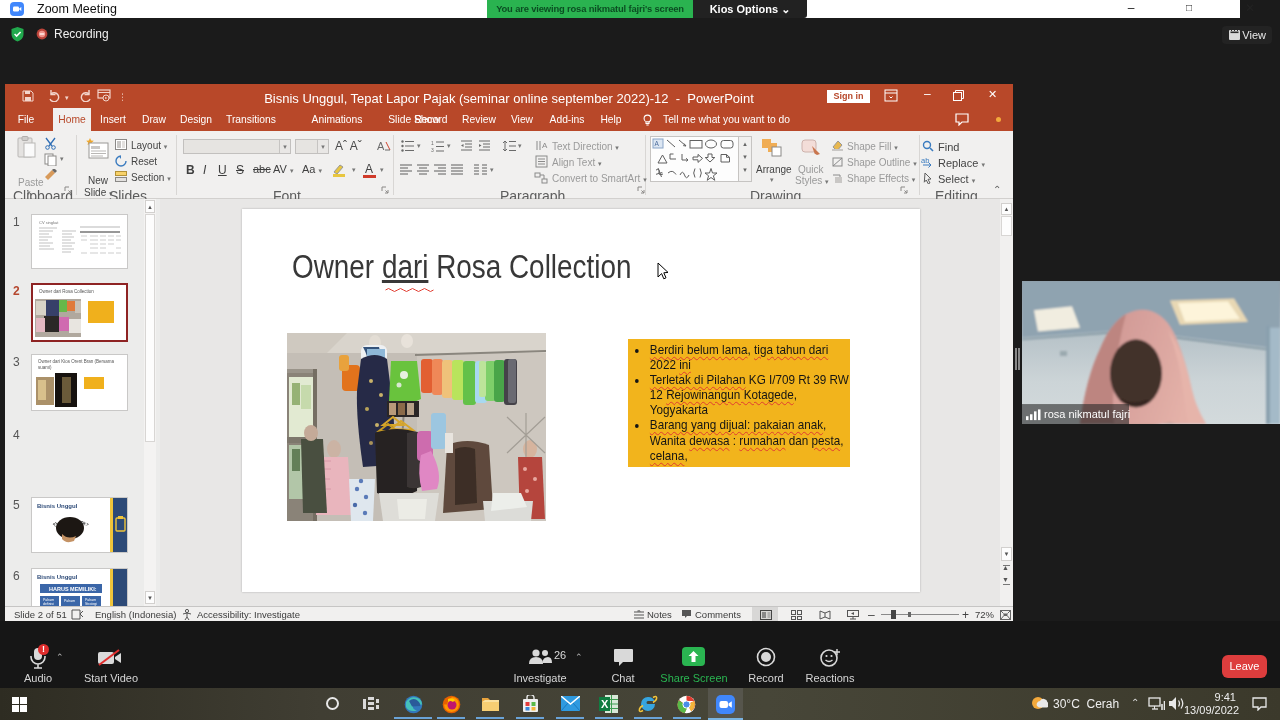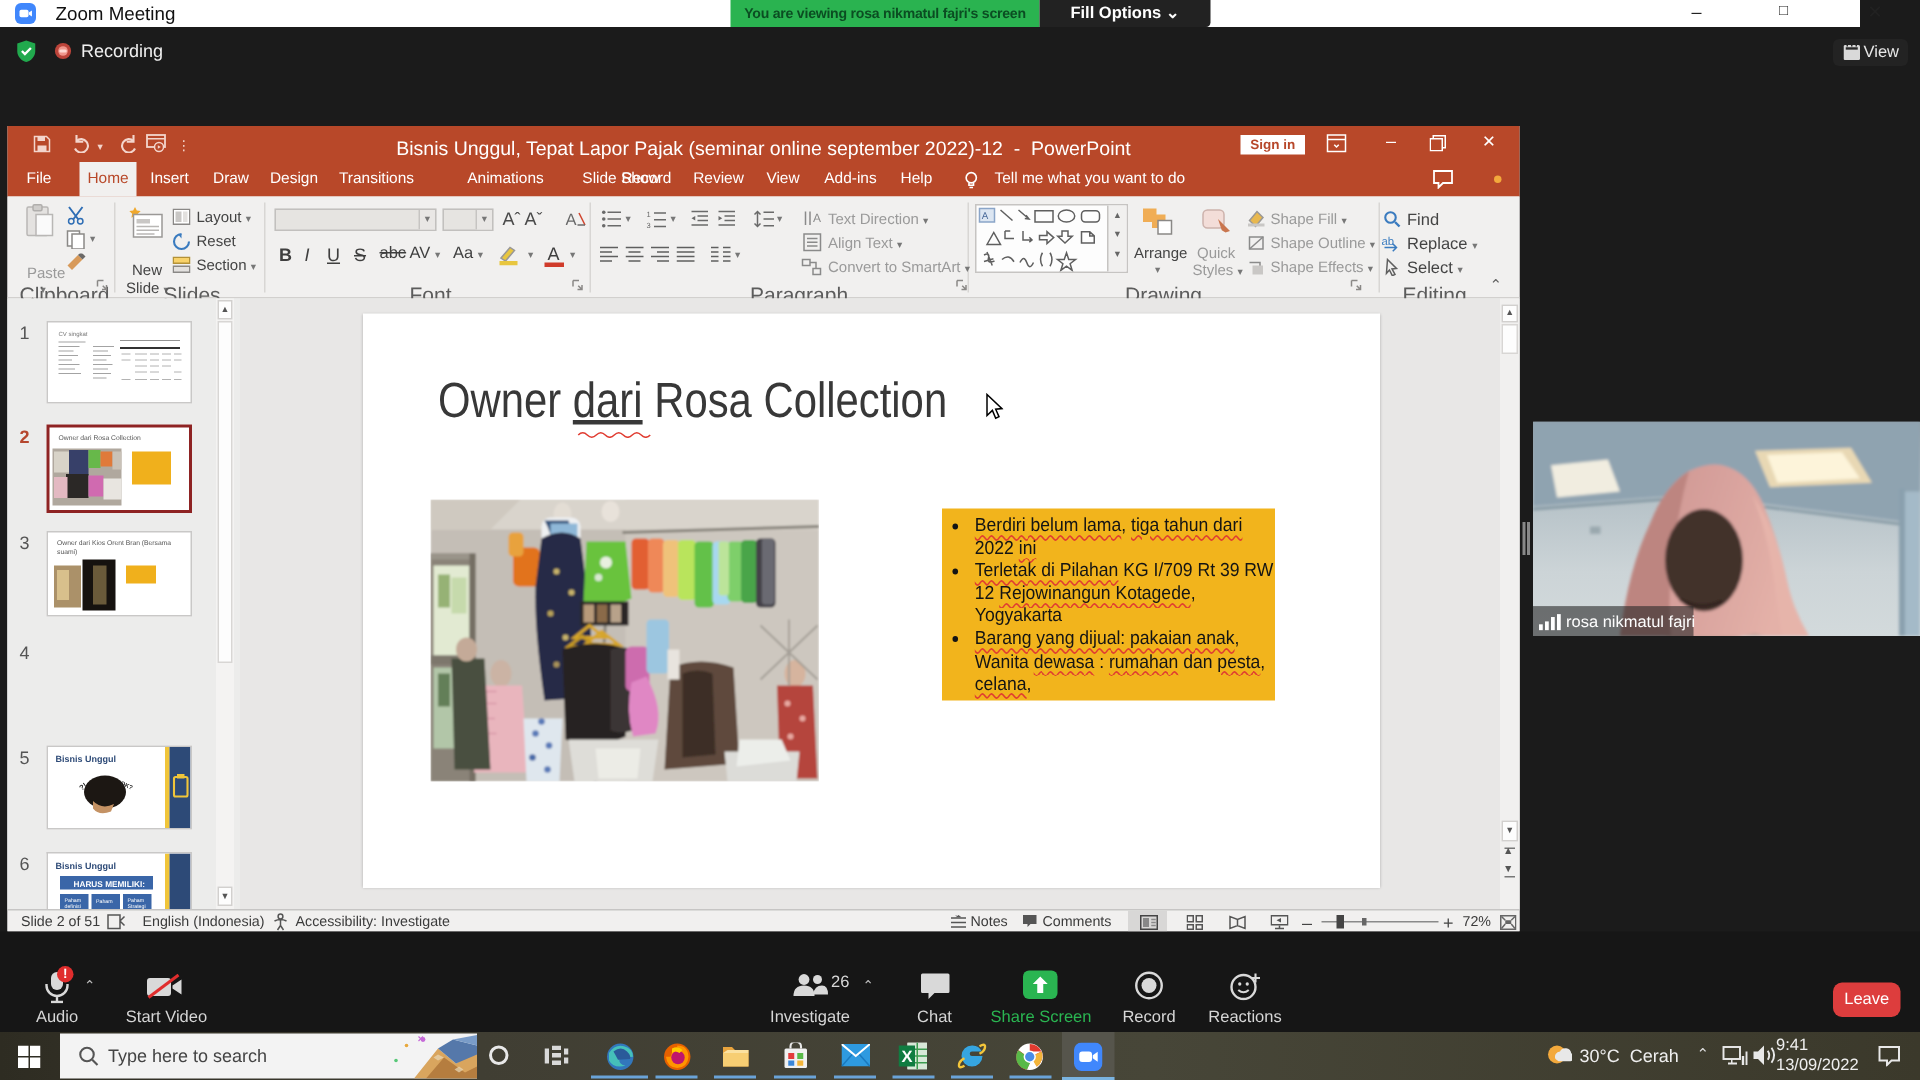--- a/index.html
+++ b/index.html
@@ -83,21 +83,21 @@
           <rect x="3" y="4.5" width="6" height="5" rx="1.2" fill="#fff"></rect>
           <path d="M9.2 6.4 L11.3 5 V9 L9.2 7.6 Z" fill="#fff"></path>
         </svg>
       </div>
     <div class="ttext">Zoom Meeting</div>
     <div class="wbtn" style="left:1124px;">–</div>
     <div class="wbtn" style="left:1182px; font-size:10px;">□</div>
     <div class="wbtn" style="left:1243px;">✕</div>
   </div>
   <div id="banner">You are viewing rosa nikmatul fajri's screen</div>
-  <div id="viewopt">Fill Options ⌄</div>
+  <div id="viewopt">Kios Options ⌄</div>
 
   <div id="recbar">
     <svg class="abs" style="left:10px;top:8px;" width="15" height="16" viewBox="0 0 15 16">
         <path d="M7.5 1 L13.5 3 V8 C13.5 12 10.5 14.6 7.5 15.4 C4.5 14.6 1.5 12 1.5 8 V3 Z" fill="#21a94d"></path>
         <path d="M4.6 8 l2 2 l4-4" stroke="#fff" stroke-width="1.6" fill="none"></path>
       </svg>
     <svg class="abs" style="left:36px;top:10px;" width="12" height="12" viewBox="0 0 12 12">
         <circle cx="6" cy="6" r="5.4" fill="#d84b40" opacity="0.85"></circle>
         <circle cx="6" cy="6" r="3.2" fill="#f0968c"></circle>
         <rect x="3.5" y="5" width="5" height="2" rx="1" fill="#fdd8d2"></rect>
@@ -770,38 +770,20 @@
     <div class="abs" style="left:1222px;top:34px;width:45px;height:23px;background:#dd3d3d;border-radius:6px;color:#fff;font-size:11px;text-align:center;line-height:23px;">Leave</div>
   </div>
 
   <div id="task">
     <svg class="abs" style="left:12px;top:9px;" width="15" height="15" viewBox="0 0 15 15">
         <rect x="0" y="0" width="7" height="7" fill="#fff"></rect>
         <rect x="8" y="0" width="7" height="7" fill="#fff"></rect>
         <rect x="0" y="8" width="7" height="7" fill="#fff"></rect>
         <rect x="8" y="8" width="7" height="7" fill="#fff"></rect>
       </svg>
-    <div id="search">
-      <svg class="abs" style="left:12px;top:8px;" width="14" height="14" viewBox="0 0 14 14">
-          <circle cx="6" cy="6" r="4.5" fill="none" stroke="#555" stroke-width="1.4"></circle>
-          <path d="M9.5 9.5 l3.5 3.5" stroke="#555" stroke-width="1.4"></path>
-        </svg>
-      <div class="stext">Type here to search</div>
-      <svg class="abs" style="left:206px;top:0;" width="72" height="30" viewBox="0 0 72 30">
-        <path d="M30 30 L46 10 L58 20 L72 12 V30 Z" fill="#d9a55e"></path>
-        <path d="M38 30 L50 16 L64 26 L72 22 V30Z" fill="#b57d3f"></path>
-        <path d="M46 10 L56 4 L72 8 L72 14 L58 20Z" fill="#5578aa"></path>
-        <path d="M56 4 L72 1 L72 8Z" fill="#7a9cc8"></path>
-        <path d="M46 14 l4 2 -4 2 -3-2Z M60 22 l3 2 -3 2 -3-2Z" fill="#e8d8b8" opacity="0.7"></path>
-        <circle cx="36" cy="4" r="1.6" fill="#c66ad8"></circle>
-          <circle cx="25" cy="8" r="1.2" fill="#e8a83c"></circle>
-          <circle cx="18" cy="18" r="1.2" fill="#58c878"></circle>
-        <path d="M33 2 l3 3 m-3 0 l3-3" stroke="#c66ad8" stroke-width="0.8"></path>
-      </svg>
-    </div>
     <div class="abs" style="left:326px;top:9px;width:13px;height:13px;border-radius:50%;border:2px solid #e8e8e8;"></div>
     <svg class="abs" style="left:363px;top:9px;" width="16" height="14" viewBox="0 0 16 14">
         <rect x="0" y="2" width="3" height="10" fill="#d9d9d9"></rect>
         <rect x="5" y="0" width="6" height="3" fill="#d9d9d9"></rect>
         <rect x="5" y="5" width="6" height="3" fill="#d9d9d9"></rect>
         <rect x="5" y="10" width="6" height="3" fill="#d9d9d9"></rect>
         <rect x="13" y="2" width="3" height="4" fill="#d9d9d9"></rect>
         <rect x="13" y="8" width="3" height="4" fill="#d9d9d9"></rect>
       </svg>
 
@@ -884,18 +866,18 @@
     <svg class="abs" style="left:1148px;top:9px;" width="17" height="14" viewBox="0 0 17 14">
         <rect x="1" y="1" width="11" height="8" fill="none" stroke="#e8e8e8" stroke-width="1.3"></rect>
         <path d="M4 12 h6" stroke="#e8e8e8" stroke-width="1.3"></path>
         <path d="M6.5 9 v3" stroke="#e8e8e8"></path>
         <path d="M14 7 v6 M16.5 4 v9" stroke="#e8e8e8" stroke-width="1.6"></path>
       </svg>
     <svg class="abs" style="left:1168px;top:8px;" width="17" height="15" viewBox="0 0 17 15">
         <path d="M1 5 h3 l4-4 v13 l-4-4 h-3Z" fill="#e8e8e8"></path>
         <path d="M10.5 4.5 q2 3 0 6 M13 2.5 q3.5 5 0 10" stroke="#e8e8e8" stroke-width="1.3" fill="none"></path>
       </svg>
-    <div class="abs" style="left:1184px;top:3px;width:52px;text-align:left;color:#efefef;font-size:11px;line-height:13px;">9:41<br>13/09/2022</div>
+    <div class="abs" style="left:1184px;top:3px;width:52px;text-align:right;color:#efefef;font-size:11px;line-height:13px;">9:41<br>13/09/2022</div>
     <svg class="abs" style="left:1252px;top:9px;" width="15" height="14" viewBox="0 0 15 14">
         <path d="M1 1 h13 v9 h-5 l-3 3 v-3 h-5Z" fill="none" stroke="#e8e8e8" stroke-width="1.3"></path>
       </svg>
   </div>
 </div>
 
 </body></html>

